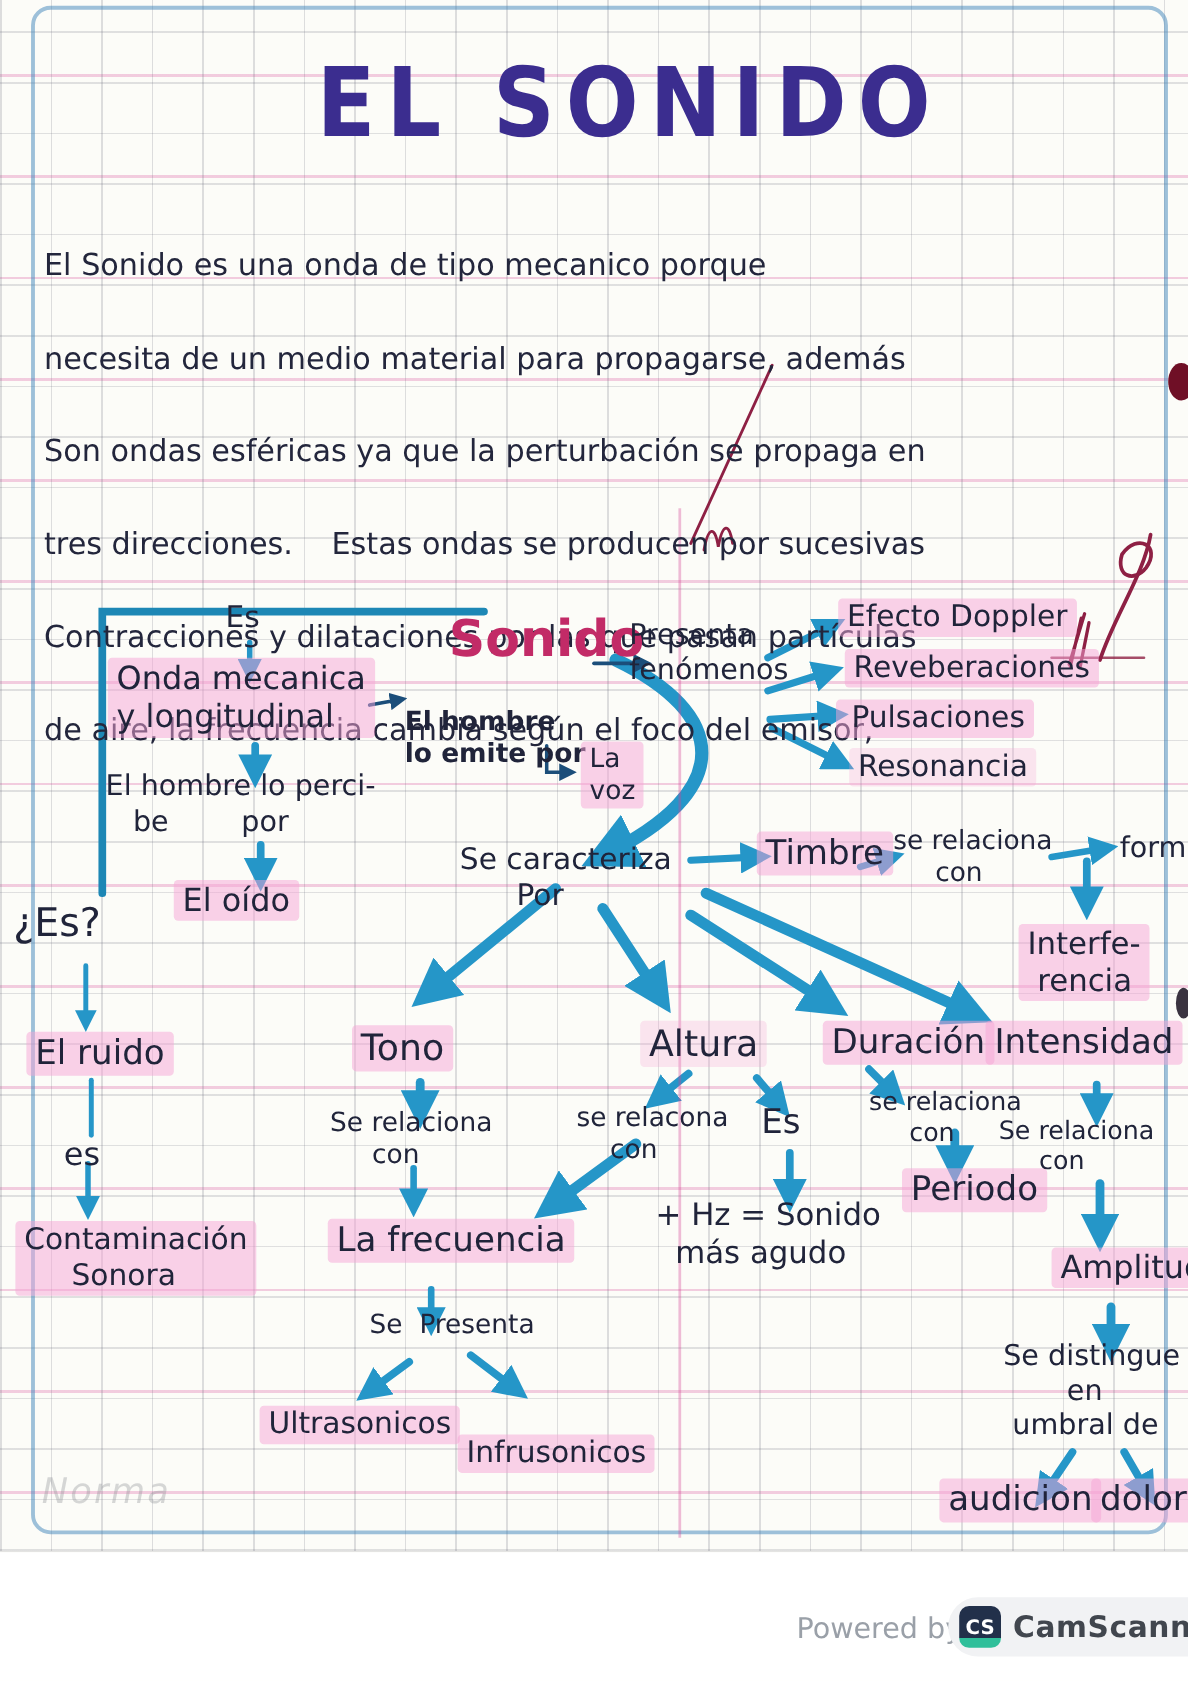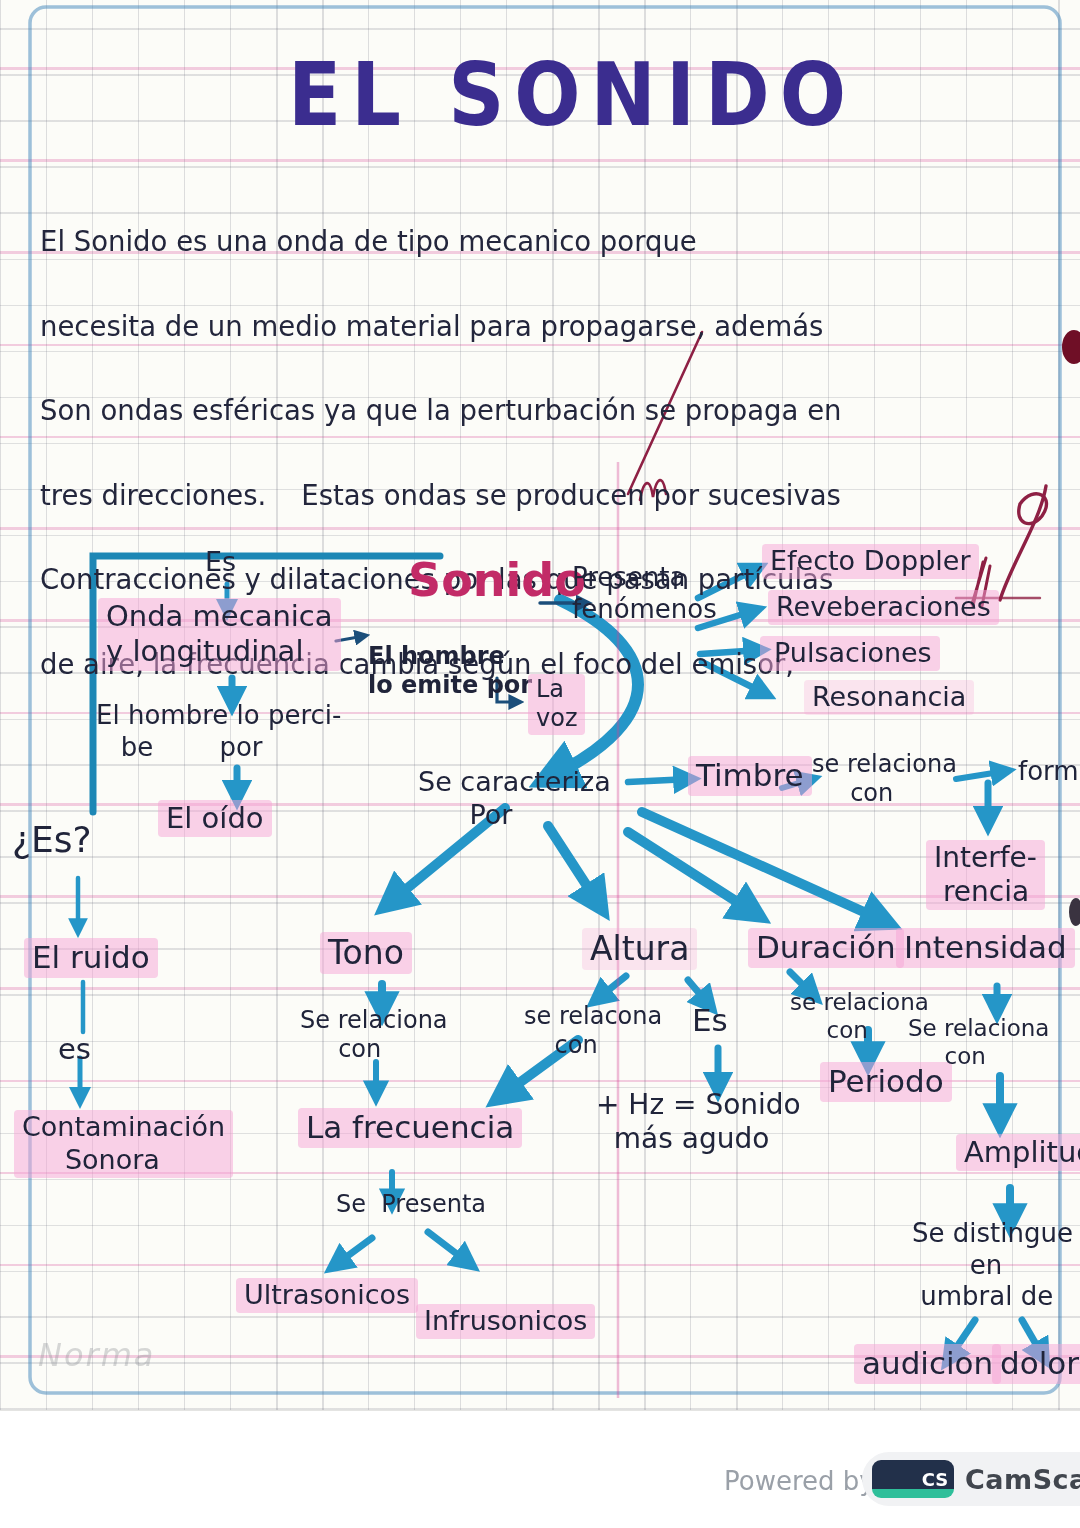--- a/index.html
+++ b/index.html
@@ -35,21 +35,21 @@
   .footer-powered{position:absolute;left:724px;top:1466px;font-size:26px;color:#9aa0a8;z-index:4;}
   .footer-pill{
     position:absolute;left:862px;top:1452px;height:54px;z-index:4;
     background:#f1f2f4;border-radius:27px;display:flex;align-items:center;
     padding:0 20px 0 10px;gap:11px;
   }
   .cs-logo{
     width:38px;height:38px;border-radius:9px;
     background:linear-gradient(#22304a 0 76%, #2fbf9a 76% 100%);
     color:#ffffff;font-weight:bold;font-size:18px;
-    display:flex;align-items:center;justify-content:center;padding-left:44px;
+    display:flex;align-items:center;justify-content:center;
   }
   .cs-brand{font-size:27px;color:#41464e;font-weight:600;letter-spacing:.5px;}
 </style>
 </head>
 <body>
 
 <div class="sheet"></div>
 
 <svg class="overlay" width="1080" height="1528" viewBox="0 0 1080 1528">
   <defs>
@@ -158,21 +158,21 @@
 <div class="n" style="left:58px;top:1032px;font-size:29px;">es</div>
 <div class="n hl" style="left:14px;top:1110px;font-size:27px;">Contaminación
      Sonora</div>
 
 <div class="n magenta" style="left:408px;top:552px;font-size:46px;">Sonido</div>
 <div class="n" style="left:572px;top:562px;font-size:26px;">Presenta
 fenómenos</div>
 <div class="n hl" style="left:762px;top:544px;font-size:27px;">Efecto Doppler</div>
 <div class="n hl" style="left:768px;top:590px;font-size:27px;">Reveberaciones</div>
 <div class="n hl" style="left:760px;top:636px;font-size:27px;padding-left:14px;">Pulsaciones</div>
-<div class="n hl-light" style="left:772px;top:680px;font-size:27px;margin-left:32px;">Resonancia</div>
+<div class="n hl-light" style="left:772px;top:680px;font-size:27px;">Resonancia</div>
 
 <div class="n" style="left:418px;top:766px;font-size:27px;">Se caracteriza
       Por</div>
 <div class="n hl" style="left:688px;top:756px;font-size:31px;">Timbre</div>
 <div class="n small" style="left:812px;top:750px;">se relaciona
      con</div>
 <div class="n" style="left:1018px;top:756px;font-size:26px;">forma</div>
 <div class="n hl" style="left:926px;top:840px;font-size:28px;">Interfe-
  rencia</div>
 

